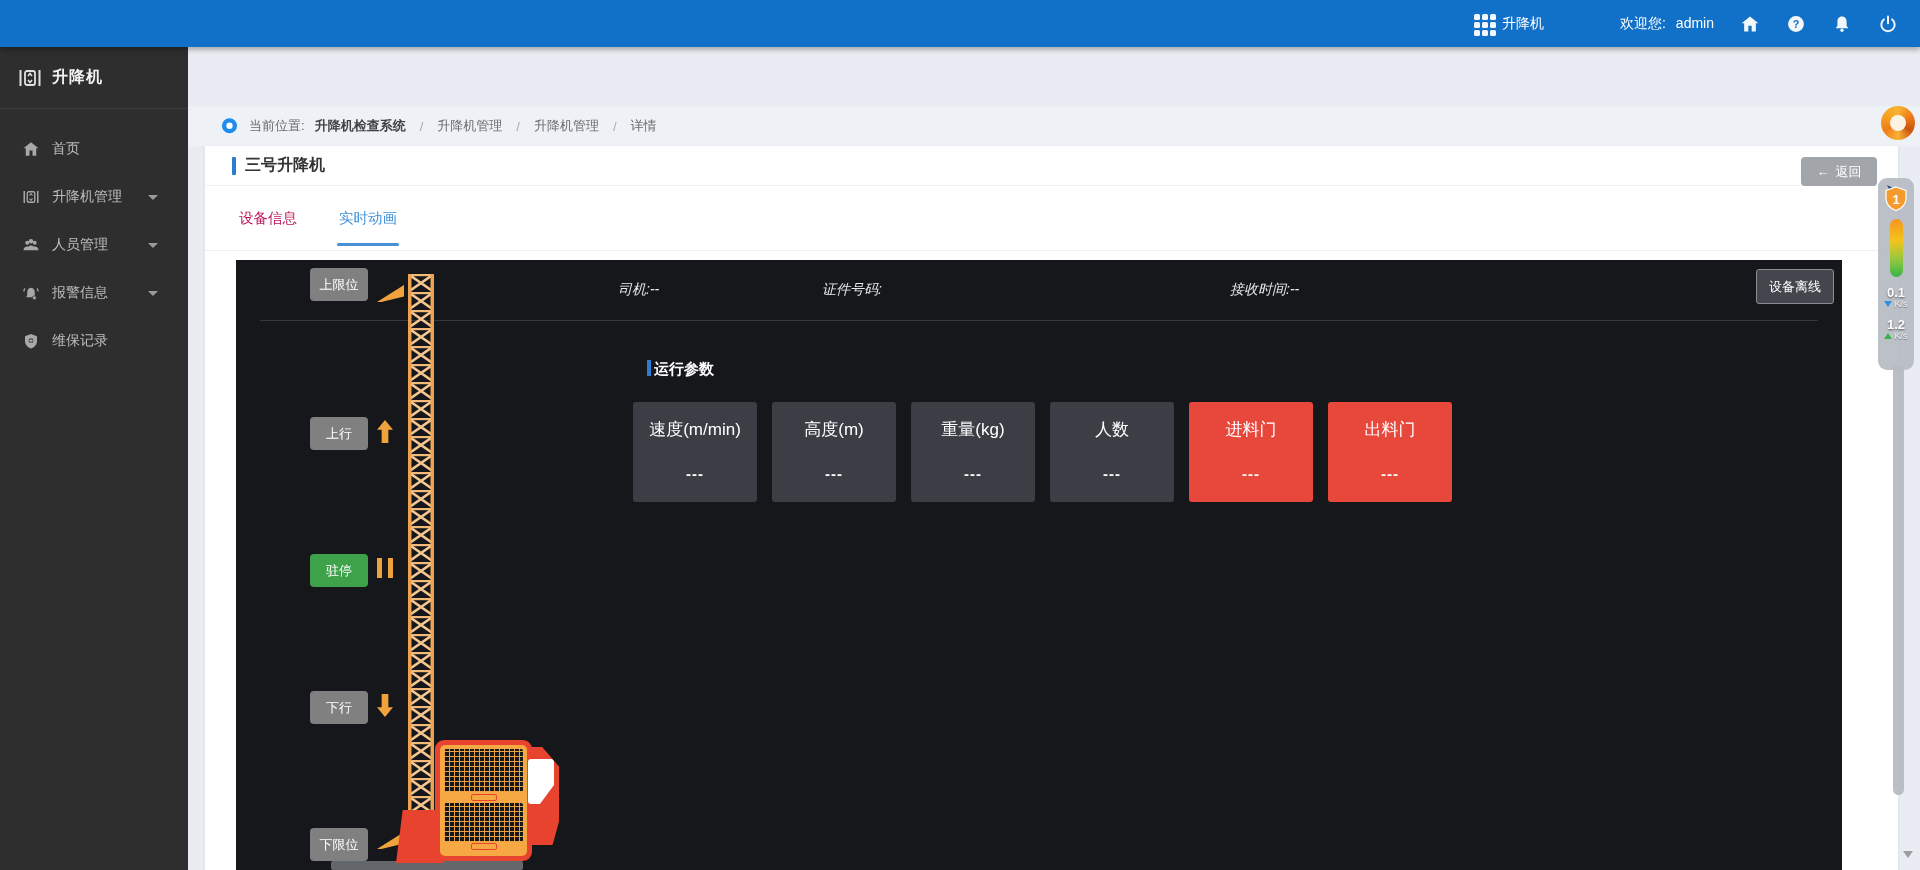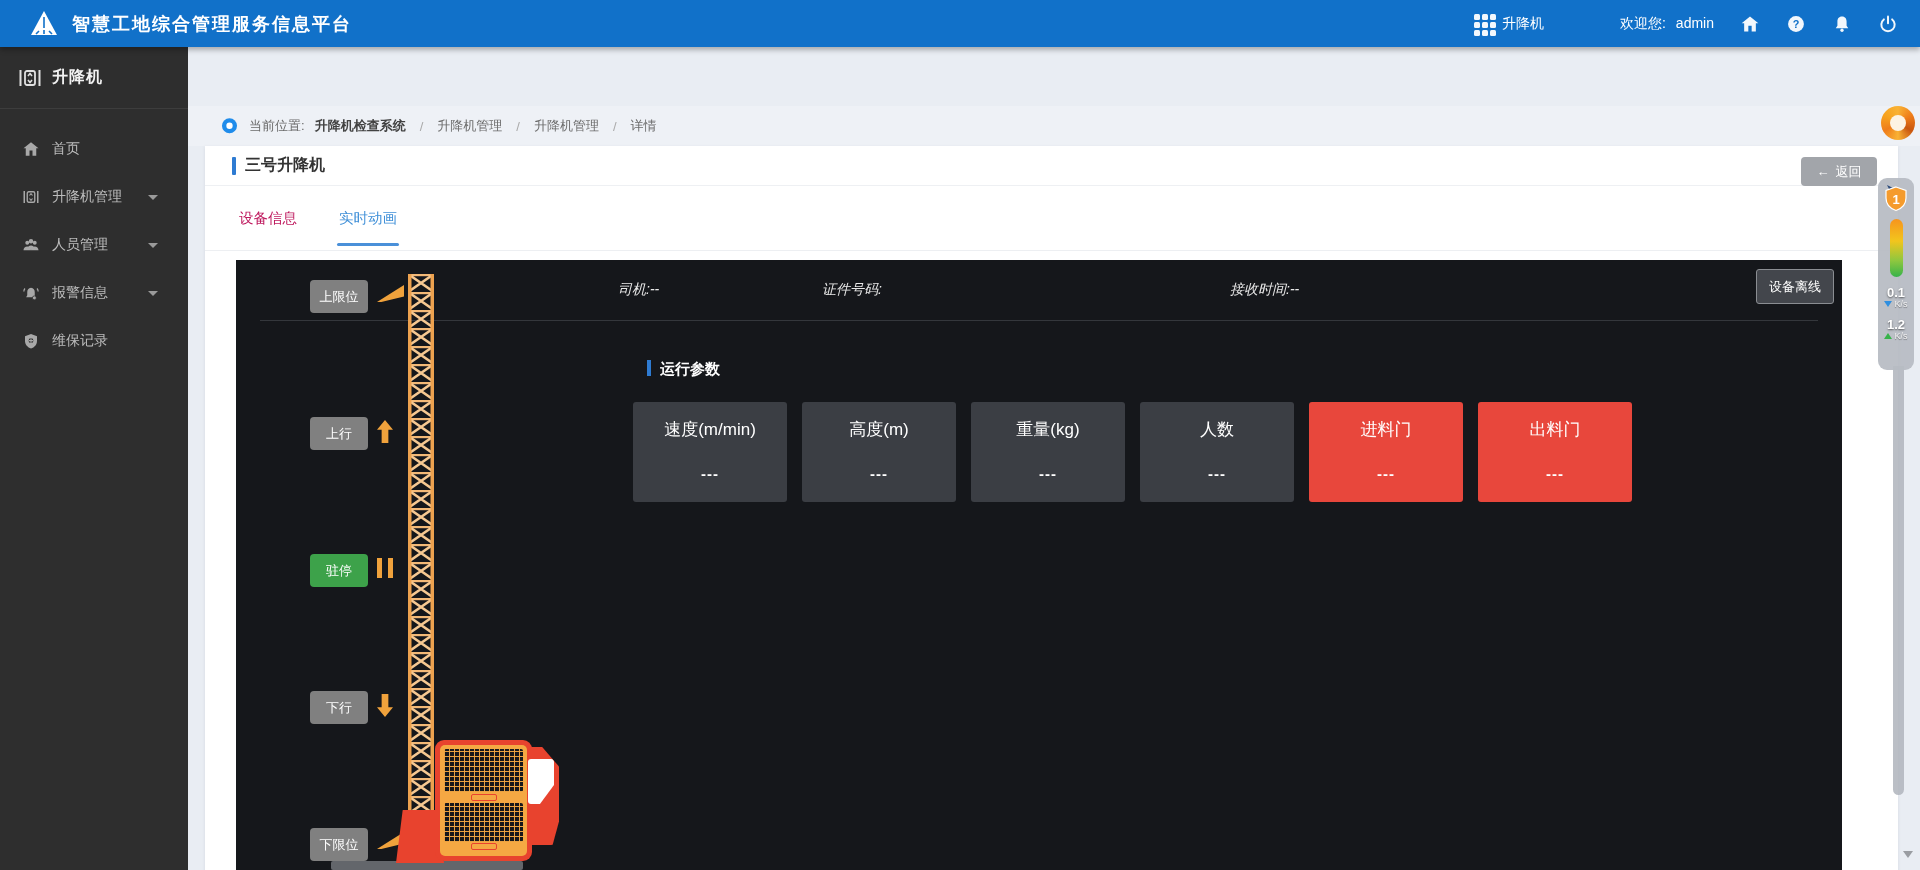--- a/index.html
+++ b/index.html
@@ -88,25 +88,25 @@
   .mesh-bottom { height:39px; }
   .mesh-gap { height:11px; display:flex; align-items:center; justify-content:center; }
   .slot { width:26px; height:7px; background:#f5a843; border:1px solid #e8432e; border-radius:2px; display:block; }
   .cage-foot { height:9px; display:flex; align-items:center; justify-content:center; }
 
   .panel-info { position:absolute; top:21px; font-size:14px; color:#e8e8e8;font-style:italic; }
   .offline-btn { position:absolute; top:9px; right:8px; width:78px; height:35px; background:#43464c;
     border:1px solid #8a8d92; border-radius:3px; color:#fff; font-size:13px; cursor:pointer; font-family:inherit; }
   .panel-divider { position:absolute; left:24px; right:24px; top:60px; height:1px; background:#34373c; }
 
-  .params-head { position:absolute; left:379px; top:100px; display:flex; gap:9px;padding-left:32px; }
+  .params-head { position:absolute; left:379px; top:100px; display:flex; gap:3px;padding-left:32px; }
   .params-accent { width:4px; height:16px; background:#2e7bd2; }
   .params-title { color:#fff; font-size:15px; font-weight:bold; }
   .params-row { position:absolute; left:397px; top:142px; display:flex; gap:15px; }
-  .param-card { width:154px; height:100px; border-radius:3px; background:#3b3e44; color:#fff;
+  .param-card { width:124px; height:100px; border-radius:3px; background:#3b3e44; color:#fff;
     display:flex; flex-direction:column; align-items:center; }
   .param-card.alert { background:#e8473c; }
   .param-label { font-size:17px; margin-top:16px; }
   .param-value { font-size:15px; font-weight:bold; letter-spacing:1px; margin-top:24px; }
 
   
   .spinner { position:absolute; top:106px; right:5px; width:34px; height:34px; border-radius:50%;
     background:conic-gradient(#f9b234,#ef7d1a,#c9560f,#f9b234,#ef7d1a,#f7a21d,#f9b234); z-index:60; }
   .spinner::after { content:""; position:absolute; inset:9px; border-radius:50%; background:#fdf3e3; }
 
@@ -122,29 +122,20 @@
   .net-unit { font-size:9px; color:#f2f2f2; text-shadow:0 1px 1px rgba(0,0,0,.4); display:flex; align-items:center; justify-content:center; gap:2px; }
   .tri-down { width:0; height:0; border-left:4px solid transparent; border-right:4px solid transparent; border-top:6px solid #2f8fe0; display:inline-block; }
   .tri-up { width:0; height:0; border-left:4px solid transparent; border-right:4px solid transparent; border-bottom:6px solid #37b34a; display:inline-block; }
   .scroll-arrow { position:absolute; right:7px; bottom:12px; width:0; height:0; z-index:54;
     border-left:5px solid transparent; border-right:5px solid transparent; border-top:7px solid #9a9da2; }
 </style>
 </head>
 <body>
 
 <header class="app-header">
-  <div class="brand">
-    <span>
-      <svg width="32" height="32" viewBox="0 0 32 32">
-        <path d="M16 3 L29 27 H3 Z" fill="#fff"></path>
-        <path d="M16 9 L16 20 M11 23 L8 26 M21 23 L24 26 M16 22 L16 26" stroke="#1171c9" stroke-width="1.6"></path>
-      </svg>
-    </span>
-    <span class="brand-title">智慧工地综合管理服务信息平台</span>
-  </div>
   <div class="header-right">
     <div class="portal-switch">
       <span class="grid-ico hicon">
           <i></i>
           <i></i>
           <i></i>
           <i></i>
           <i></i>
           <i></i>
           <i></i>
@@ -278,21 +269,21 @@
       </button>
     </div>
 
     <div class="tabs-row">
       <span class="tab">设备信息</span>
       <span class="tab active">实时动画</span>
     </div>
 
     <div class="panel">
 
-      <span class="lift-pill" style="top:20px">上限位</span>
+      <span class="lift-pill" style="top:8px">上限位</span>
       <span class="lift-pill" style="top:157px">上行</span>
       <span class="lift-pill green" style="top:294px">驻停</span>
       <span class="lift-pill" style="top:431px">下行</span>
       <span class="lift-pill" style="top:568px">下限位</span>
 
       <span class="lift-ico ico-flag" style="top:25px"></span>
       <span class="lift-ico ico-arrow" style="top:160px"></span>
       <span class="lift-ico ico-pause" style="top:298px"></span>
       <span class="lift-ico ico-arrow down" style="top:434px"></span>
       <span class="lift-ico ico-flag" style="top:572px"></span>

